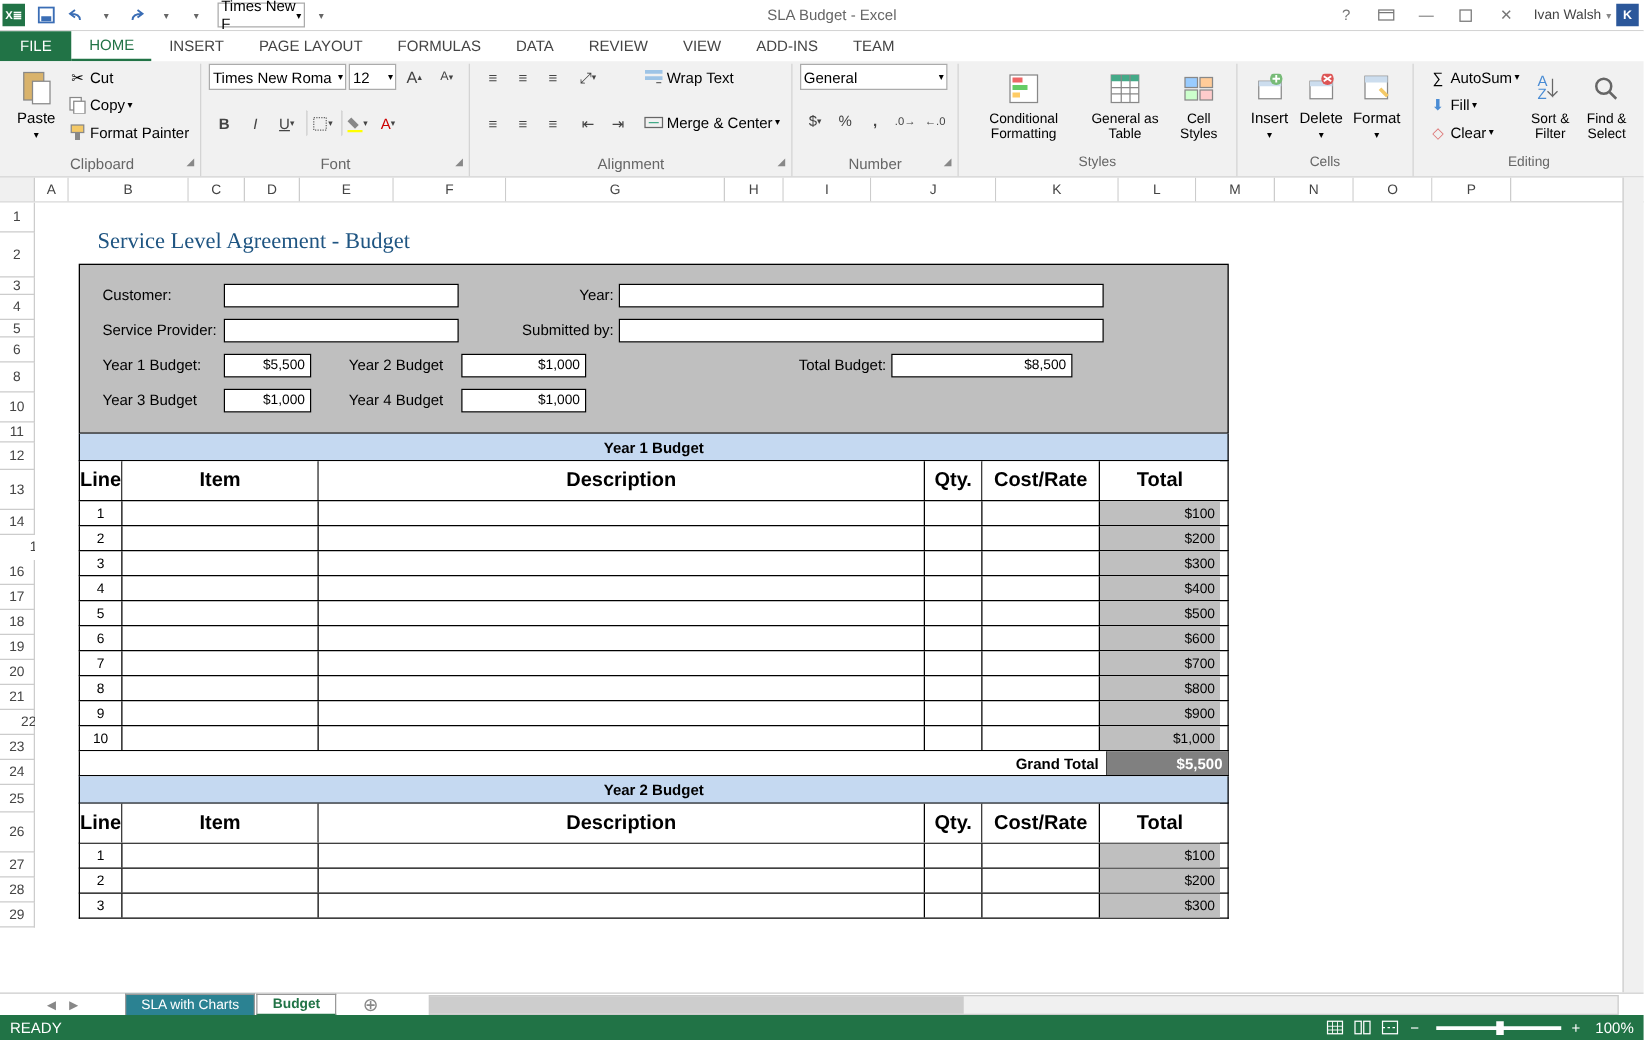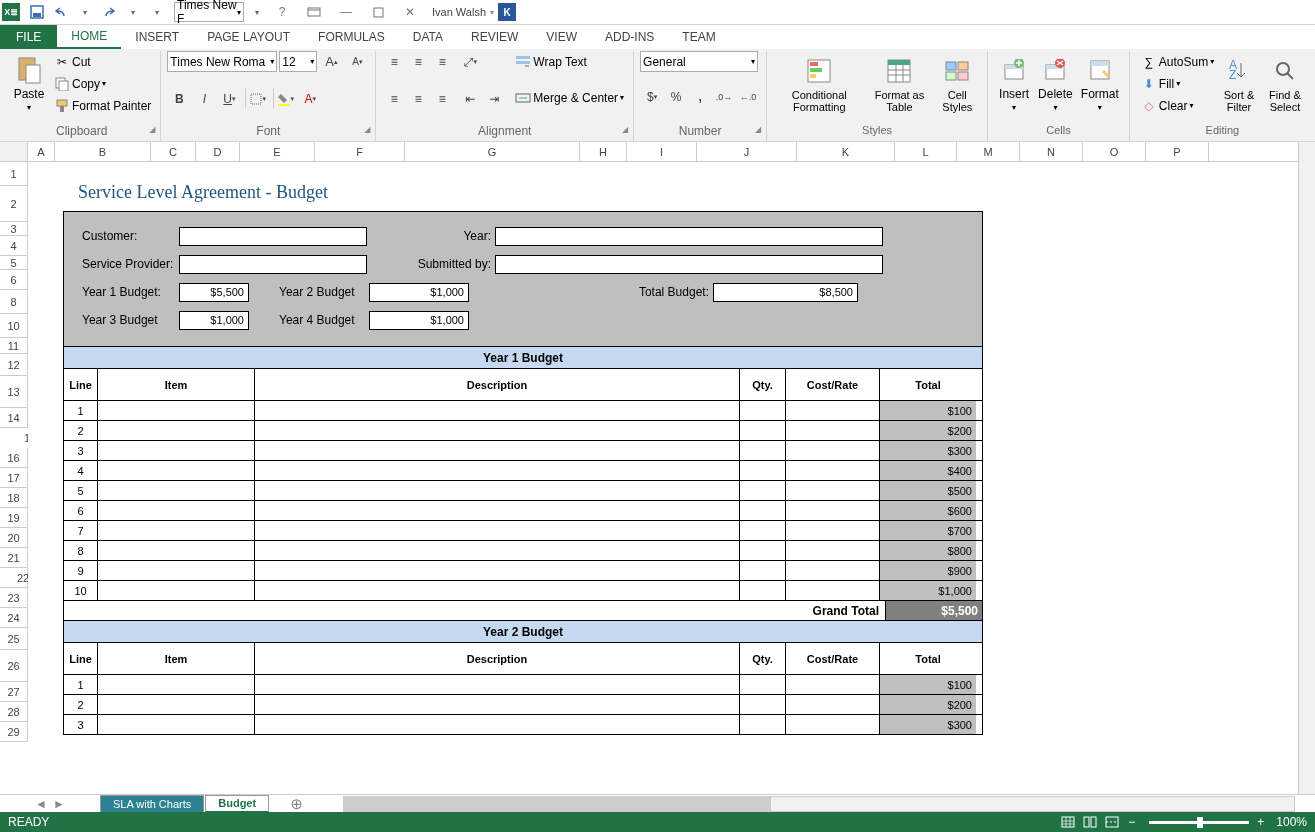--- a/index.html
+++ b/index.html
@@ -45,21 +45,21 @@
 .row-hdr{height:20px;border-bottom:1px solid #ccc;border-right:1px solid #ccc;text-align:center;font-size:11px;color:#444;display:flex;align-items:center;justify-content:center}
 .cells{flex:1;position:relative;background:#fff}
 .doc{position:absolute;left:35px;top:0;width:920px}
 .doc-title{font-size:18px;color:#1f5582;font-family:'Times New Roman',serif;padding:20px 0 8px 15px}
 .info-box{background:#bfbfbf;border:1px solid #000;padding:10px 18px 12px 18px}
 .info-row{display:flex;align-items:center;height:28px}
 .info-lbl{font-size:12px;font-family:Arial;min-width:97px}
 .info-field{border:1px solid #000;background:#fff;height:19px;font-size:11px;text-align:right;padding:0 4px;display:flex;align-items:center;justify-content:flex-end}
 .section-hdr{background:#c5d9f1;border:1px solid #000;border-top:none;text-align:center;font-weight:bold;font-size:12px;height:22px;display:flex;align-items:center;justify-content:center;font-family:Arial}
 .tbl-hdr{display:flex;border:1px solid #000;border-top:none;height:32px}
-.tbl-hdr>div{border-right:1px solid #000;display:flex;align-items:center;justify-content:center;font-weight:bold;font-size:11px;background:#fff}
+.tbl-hdr>div{border-right:1px solid #000;display:flex;align-items:center;justify-content:center;font-weight:bold;font-size:16px;background:#fff}
 .tbl-hdr>div:last-child{border-right:none}
 .tbl-row{display:flex;border:1px solid #000;border-top:none;height:20px}
 .tbl-row>div{border-right:1px solid #000;font-size:11px;padding:0 4px;display:flex;align-items:center}
 .tbl-row>div:last-child{border-right:none}
 .c-line{width:34px;justify-content:center}
 .c-item{width:157px}
 .c-desc{width:485px}
 .c-qty{width:46px;justify-content:center}
 .c-rate{width:94px;justify-content:center}
 .c-total{width:96px;justify-content:flex-end;background:#bfbfbf}
@@ -107,20 +107,21 @@
         </svg>
       </span>
     <span class="qat-btn arrow">▾</span>
     <span class="qat-btn arrow" style="margin-right:4px">▾</span>
     <div class="qat-font">
         <span>Times New F</span>
         <span class="arrow">▾</span>
       </div>
     <span class="qat-btn arrow">▾</span>
   </div>
+  <div class="tb-center">SLA Budget - Excel</div>
   <div class="tb-right">
     <span class="win-btn">?</span>
     <span class="win-btn">
         <svg width="14" height="10">
           <rect x="1" y="1" width="12" height="8" fill="none" stroke="#777"></rect>
           <path d="M1 3 L13 3" stroke="#777"></path>
         </svg>
       </span>
     <span class="win-btn">—</span>
     <span class="win-btn">
@@ -313,21 +314,21 @@
           <span class="lbl">Conditional Formatting</span>
         </div>
       <div class="big-btn">
           <span class="ic">
             <svg width="26" height="26">
               <rect x="2" y="2" width="22" height="22" fill="#fff" stroke="#888"></rect>
               <rect x="2" y="2" width="22" height="5" fill="#4a8"></rect>
               <path d="M2 12 L24 12 M2 17 L24 17 M10 2 L10 24 M17 2 L17 24" stroke="#888"></path>
             </svg>
           </span>
-          <span class="lbl">Format as Table</span>
+          <span class="lbl">General as Table</span>
         </div>
       <div class="big-btn">
           <span class="ic">
             <svg width="26" height="26">
               <rect x="2" y="4" width="10" height="8" fill="#9cf" stroke="#888"></rect>
               <rect x="14" y="4" width="10" height="8" fill="#fc9" stroke="#888"></rect>
               <rect x="2" y="14" width="10" height="8" fill="#cfc" stroke="#888"></rect>
               <rect x="14" y="14" width="10" height="8" fill="#fcc" stroke="#888"></rect>
             </svg>
           </span>

